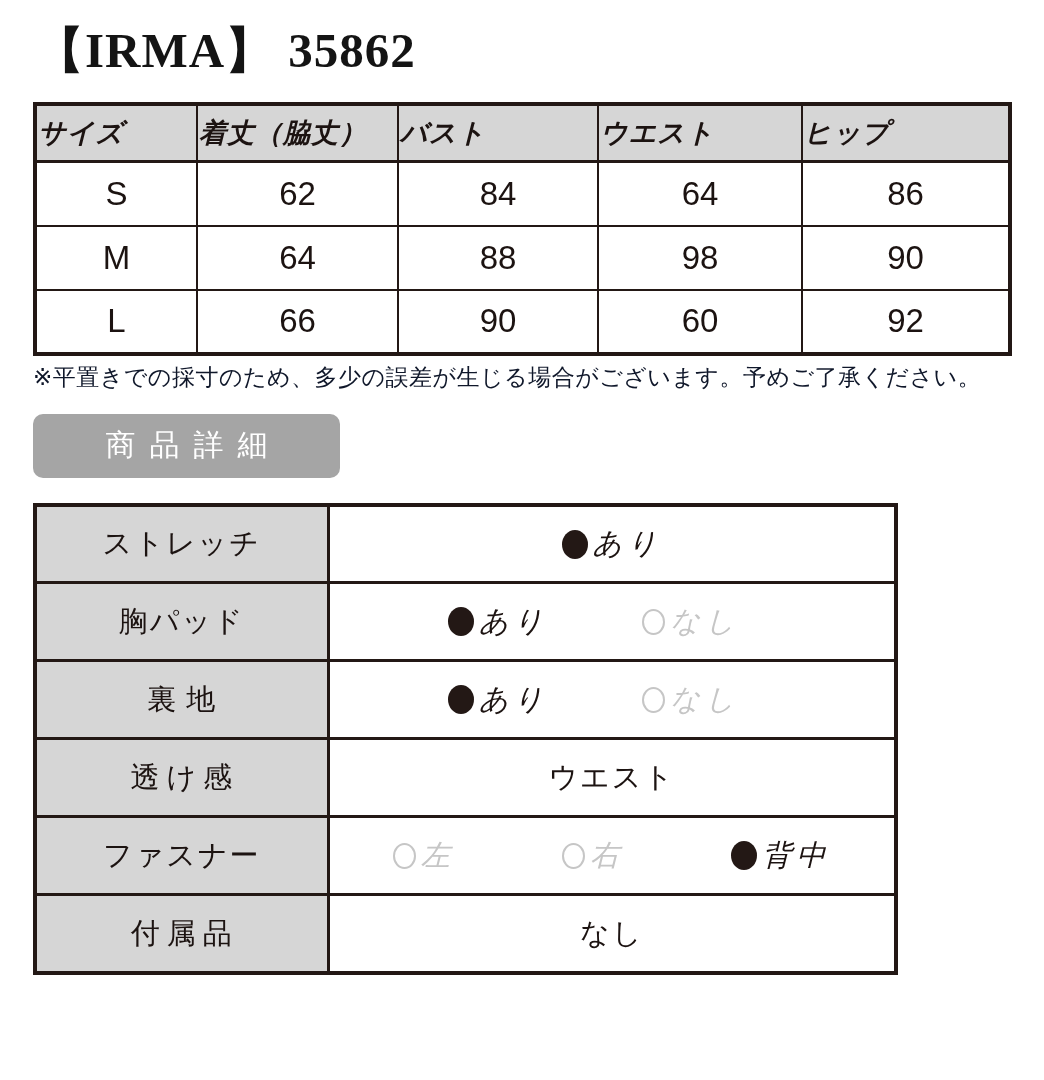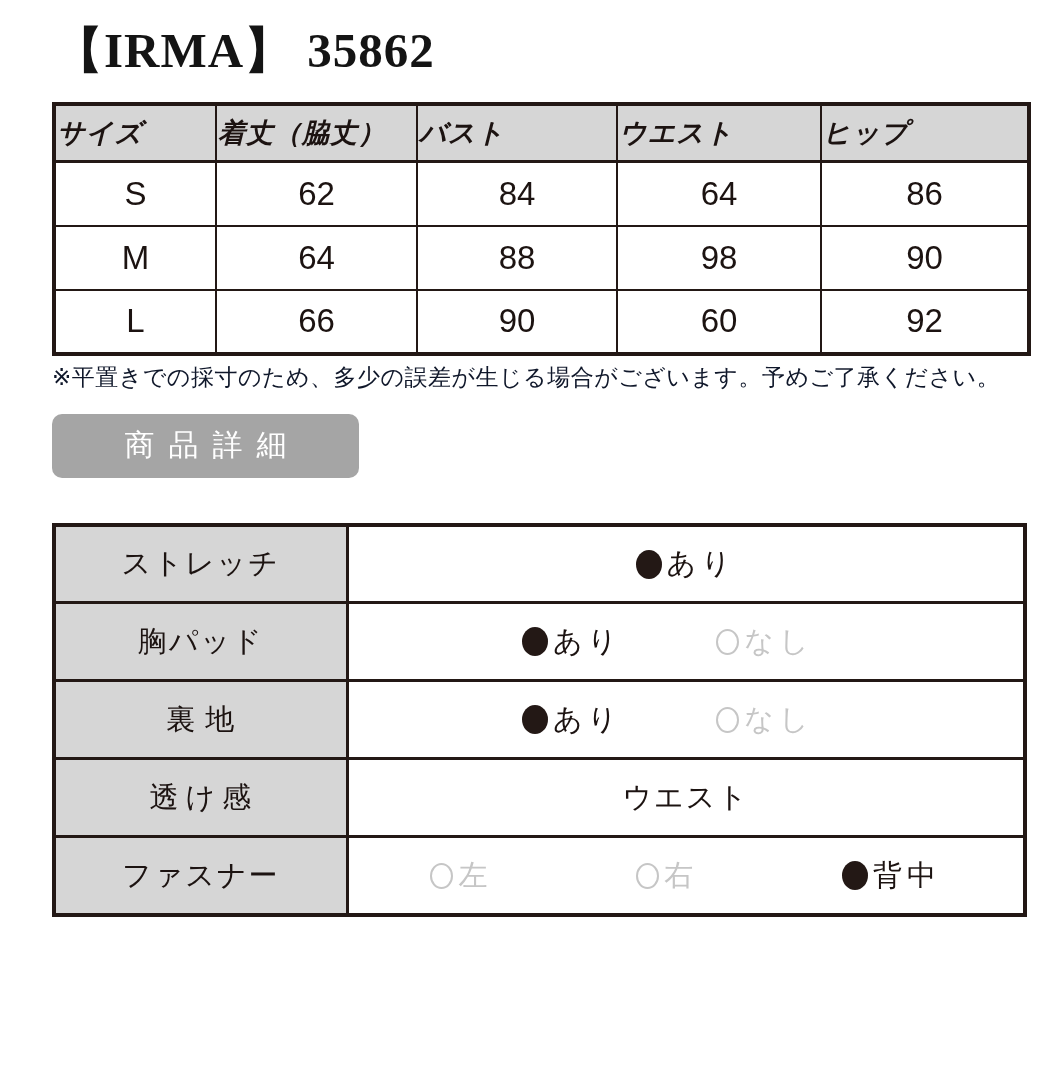--- a/index.html
+++ b/index.html
@@ -11,21 +11,21 @@
   }
   *{box-sizing:border-box;}
   html,body{margin:0;padding:0;}
   body{
     width:1044px;height:1080px;
     background:#ffffff;
     font-family:"Liberation Sans","DejaVu Sans",sans-serif;
     color:var(--text);
     overflow:hidden;
   }
-  .page{padding:22px 34px 0 52px;}
+  .page{padding:22px 34px 0 33px;}
 
   
   .title{
     font-family:"Liberation Serif","DejaVu Serif",serif;
     font-size:49px;
     font-weight:600;
     line-height:1.2;
     letter-spacing:1px;
     color:#141414;
     margin:0 0 0 2px;
@@ -75,22 +75,22 @@
     border-radius:10px;
     display:flex;align-items:center;justify-content:center;
     color:#ffffff;
     font-size:30px;
     letter-spacing:14px;
     padding-left:14px; 
   }
 
   
   .detail-table{
-    width:975px;
-    margin-top:45px;
+    width:865px;
+    margin-top:25px;
     border:4px solid var(--border);
     table-layout:fixed;
   }
   .detail-table td{
     border:3px solid var(--border);
     height:78px;
   }
   .label-cell{
     background:var(--header_bg);
     width:293px;
@@ -99,21 +99,21 @@
     font-weight:500;
     letter-spacing:2px;
   }
   .ls-wide{letter-spacing:10px;padding-left:10px;}
   .ls-mid{letter-spacing:7px;padding-left:7px;}
   .value-cell{background:#ffffff;padding:0 10px;}
   .opts{display:flex;align-items:center;width:100%;}
   .opts.one{justify-content:center;}
   .opts.two{justify-content:center;gap:94px;transform:translateX(-18px);}
   .opts.three{justify-content:space-around;}
-  .opt{display:flex;align-items:center;font-size:29px;letter-spacing:5px;}
+  .opt{display:flex;align-items:center;font-size:29px;letter-spacing:5px;font-style:italic;}
   .opt .dot{flex:0 0 auto;margin-right:5px;}
   .dot{display:inline-block;border-radius:50%;}
   .dot.filled{width:26px;height:29px;background:var(--border);}
   .dot.empty{width:23px;height:26px;background:#ffffff;border:2px solid var(--unselected);}
   .opt.selected{color:#1c1311;}
   .opt.unselected{color:var(--unselected);}
   .plain-value{
     text-align:center;font-size:29px;letter-spacing:2px;color:#1c1311;width:100%;
   }
 </style>
@@ -231,16 +231,22 @@
               <span class="dot empty"></span>
               <span>右</span>
             </span>
             <span class="opt selected">
               <span class="dot filled"></span>
               <span>背中</span>
             </span>
           </div>
         </td>
       </tr>
+      <tr>
+        <td class="label-cell ls-mid">付属品</td>
+        <td class="value-cell">
+          <div class="plain-value">なし</div>
+        </td>
+      </tr>
     </tbody>
   </table>
 
 </div>
 
 </body></html>

